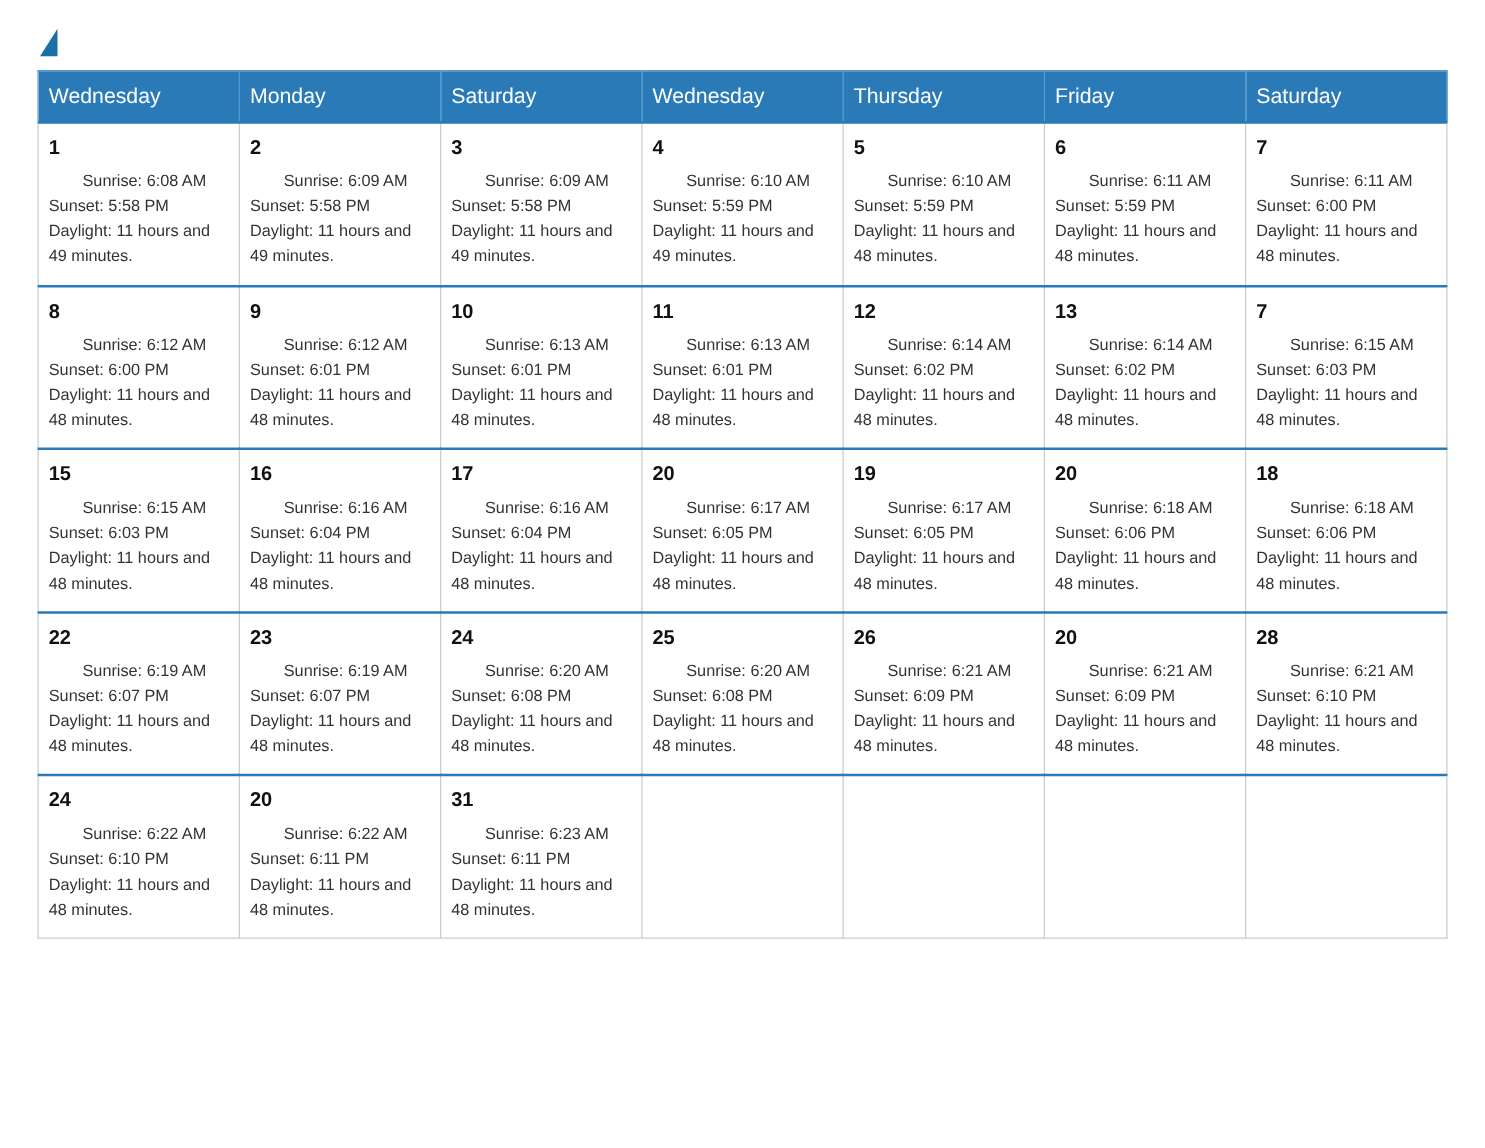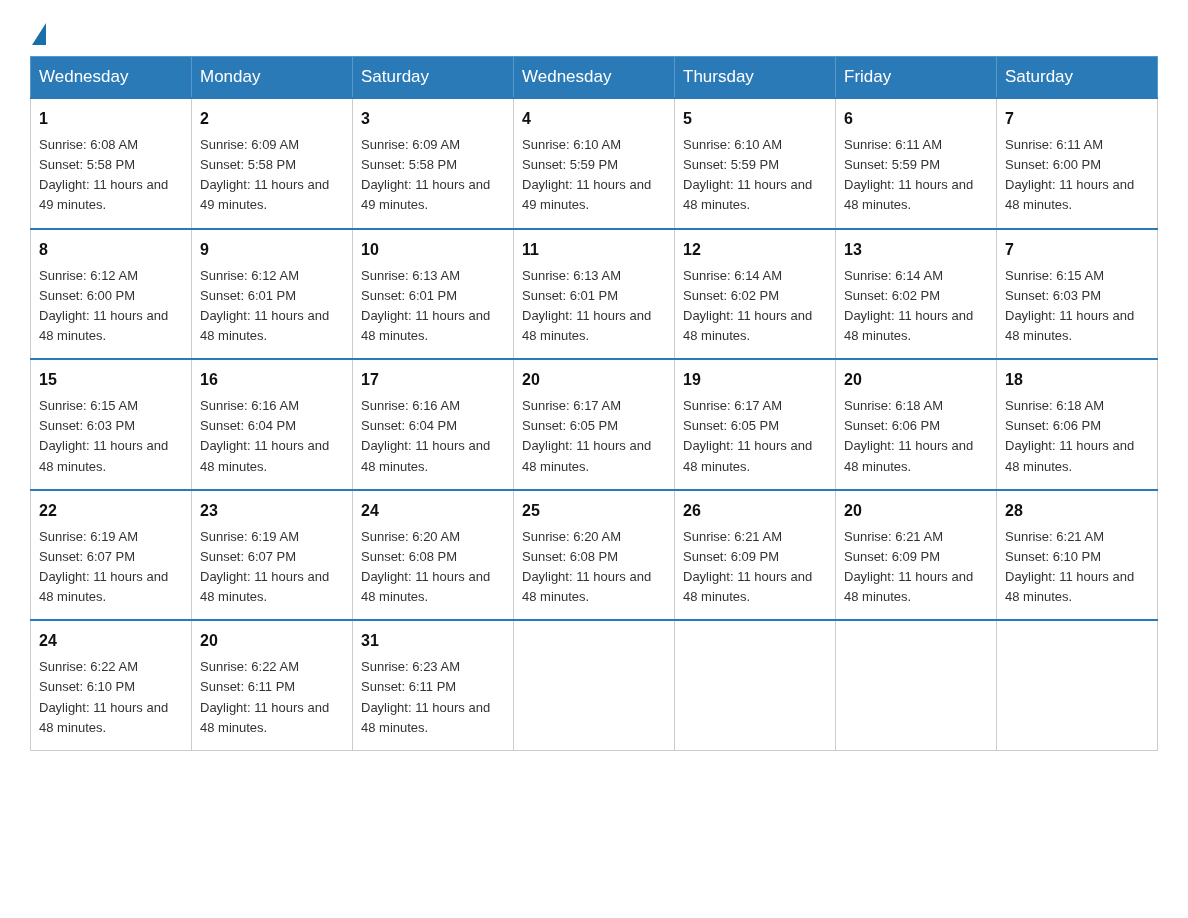--- a/index.html
+++ b/index.html
@@ -94,20 +94,21 @@
       font-size: 16px;
       font-weight: bold;
       color: #111;
       display: block;
       margin-bottom: 4px;
     }
     .day-info {
       font-size: 13px;
       color: #333;
       line-height: 1.55;
+      margin-left: 27px;
     }
     .empty-cell {
       background: #fff;
     }
     .calendar tbody tr:last-child td {
       
     }
   </style>
 </head>
 <body>

